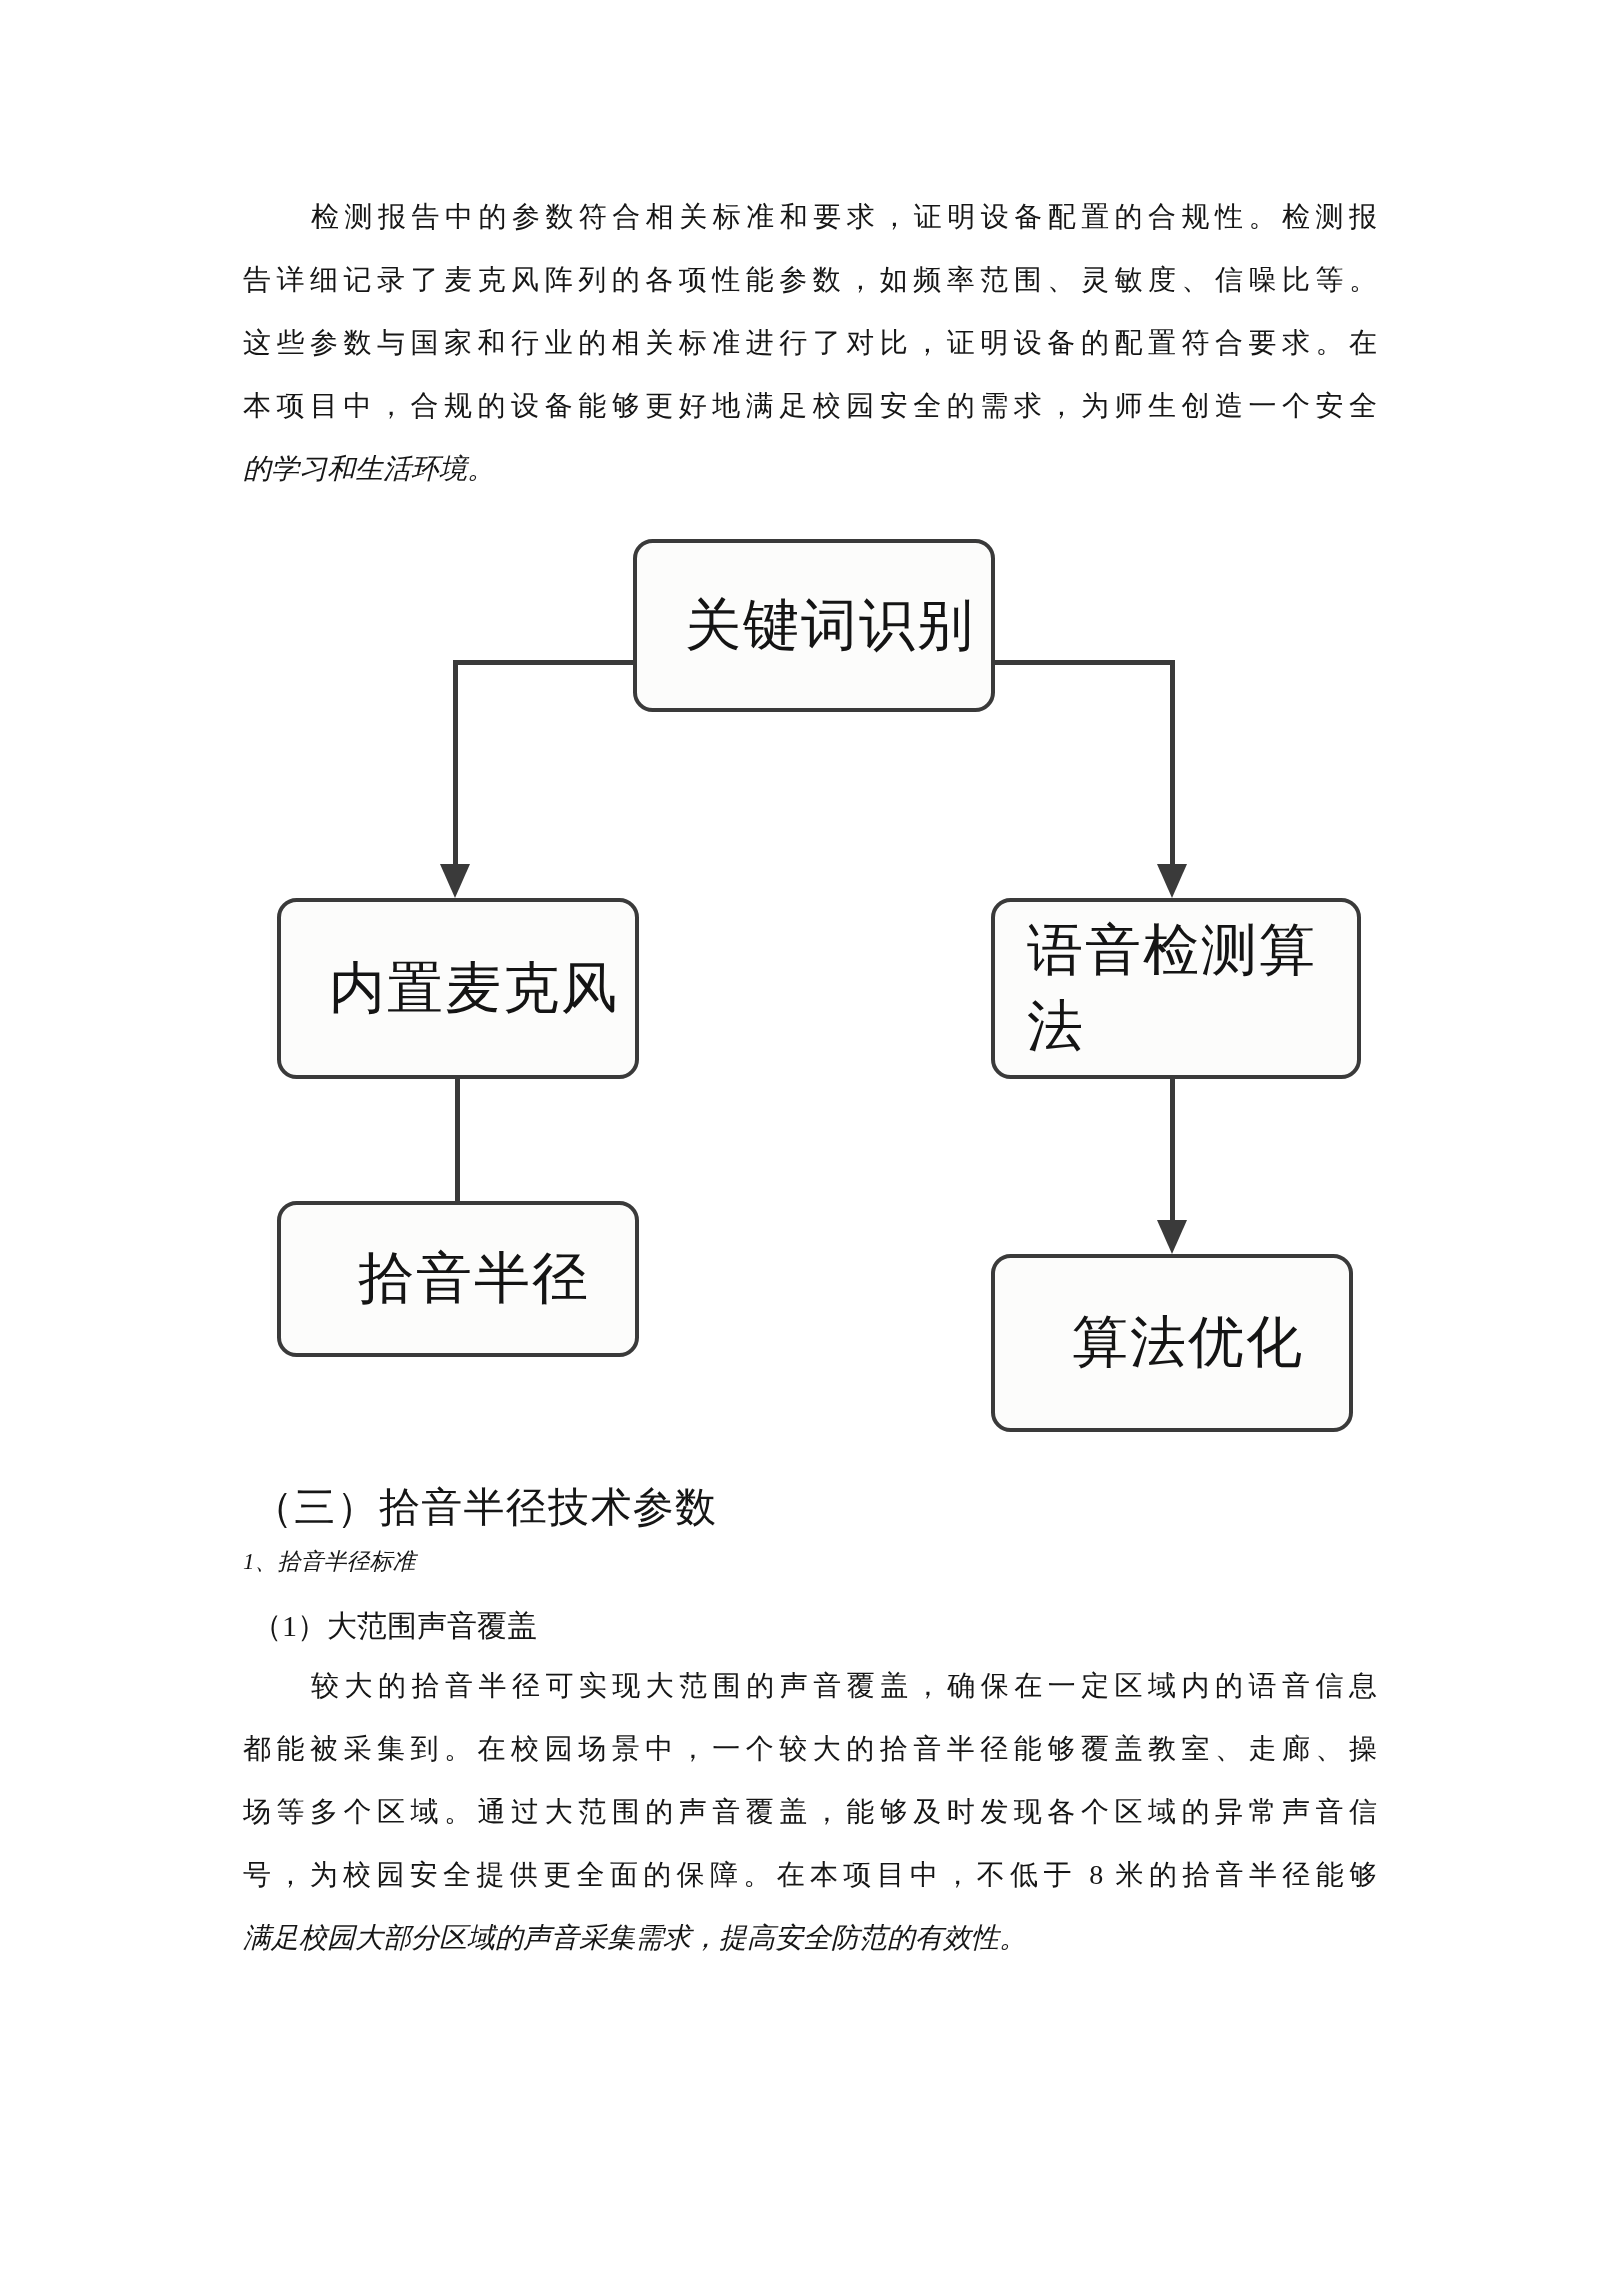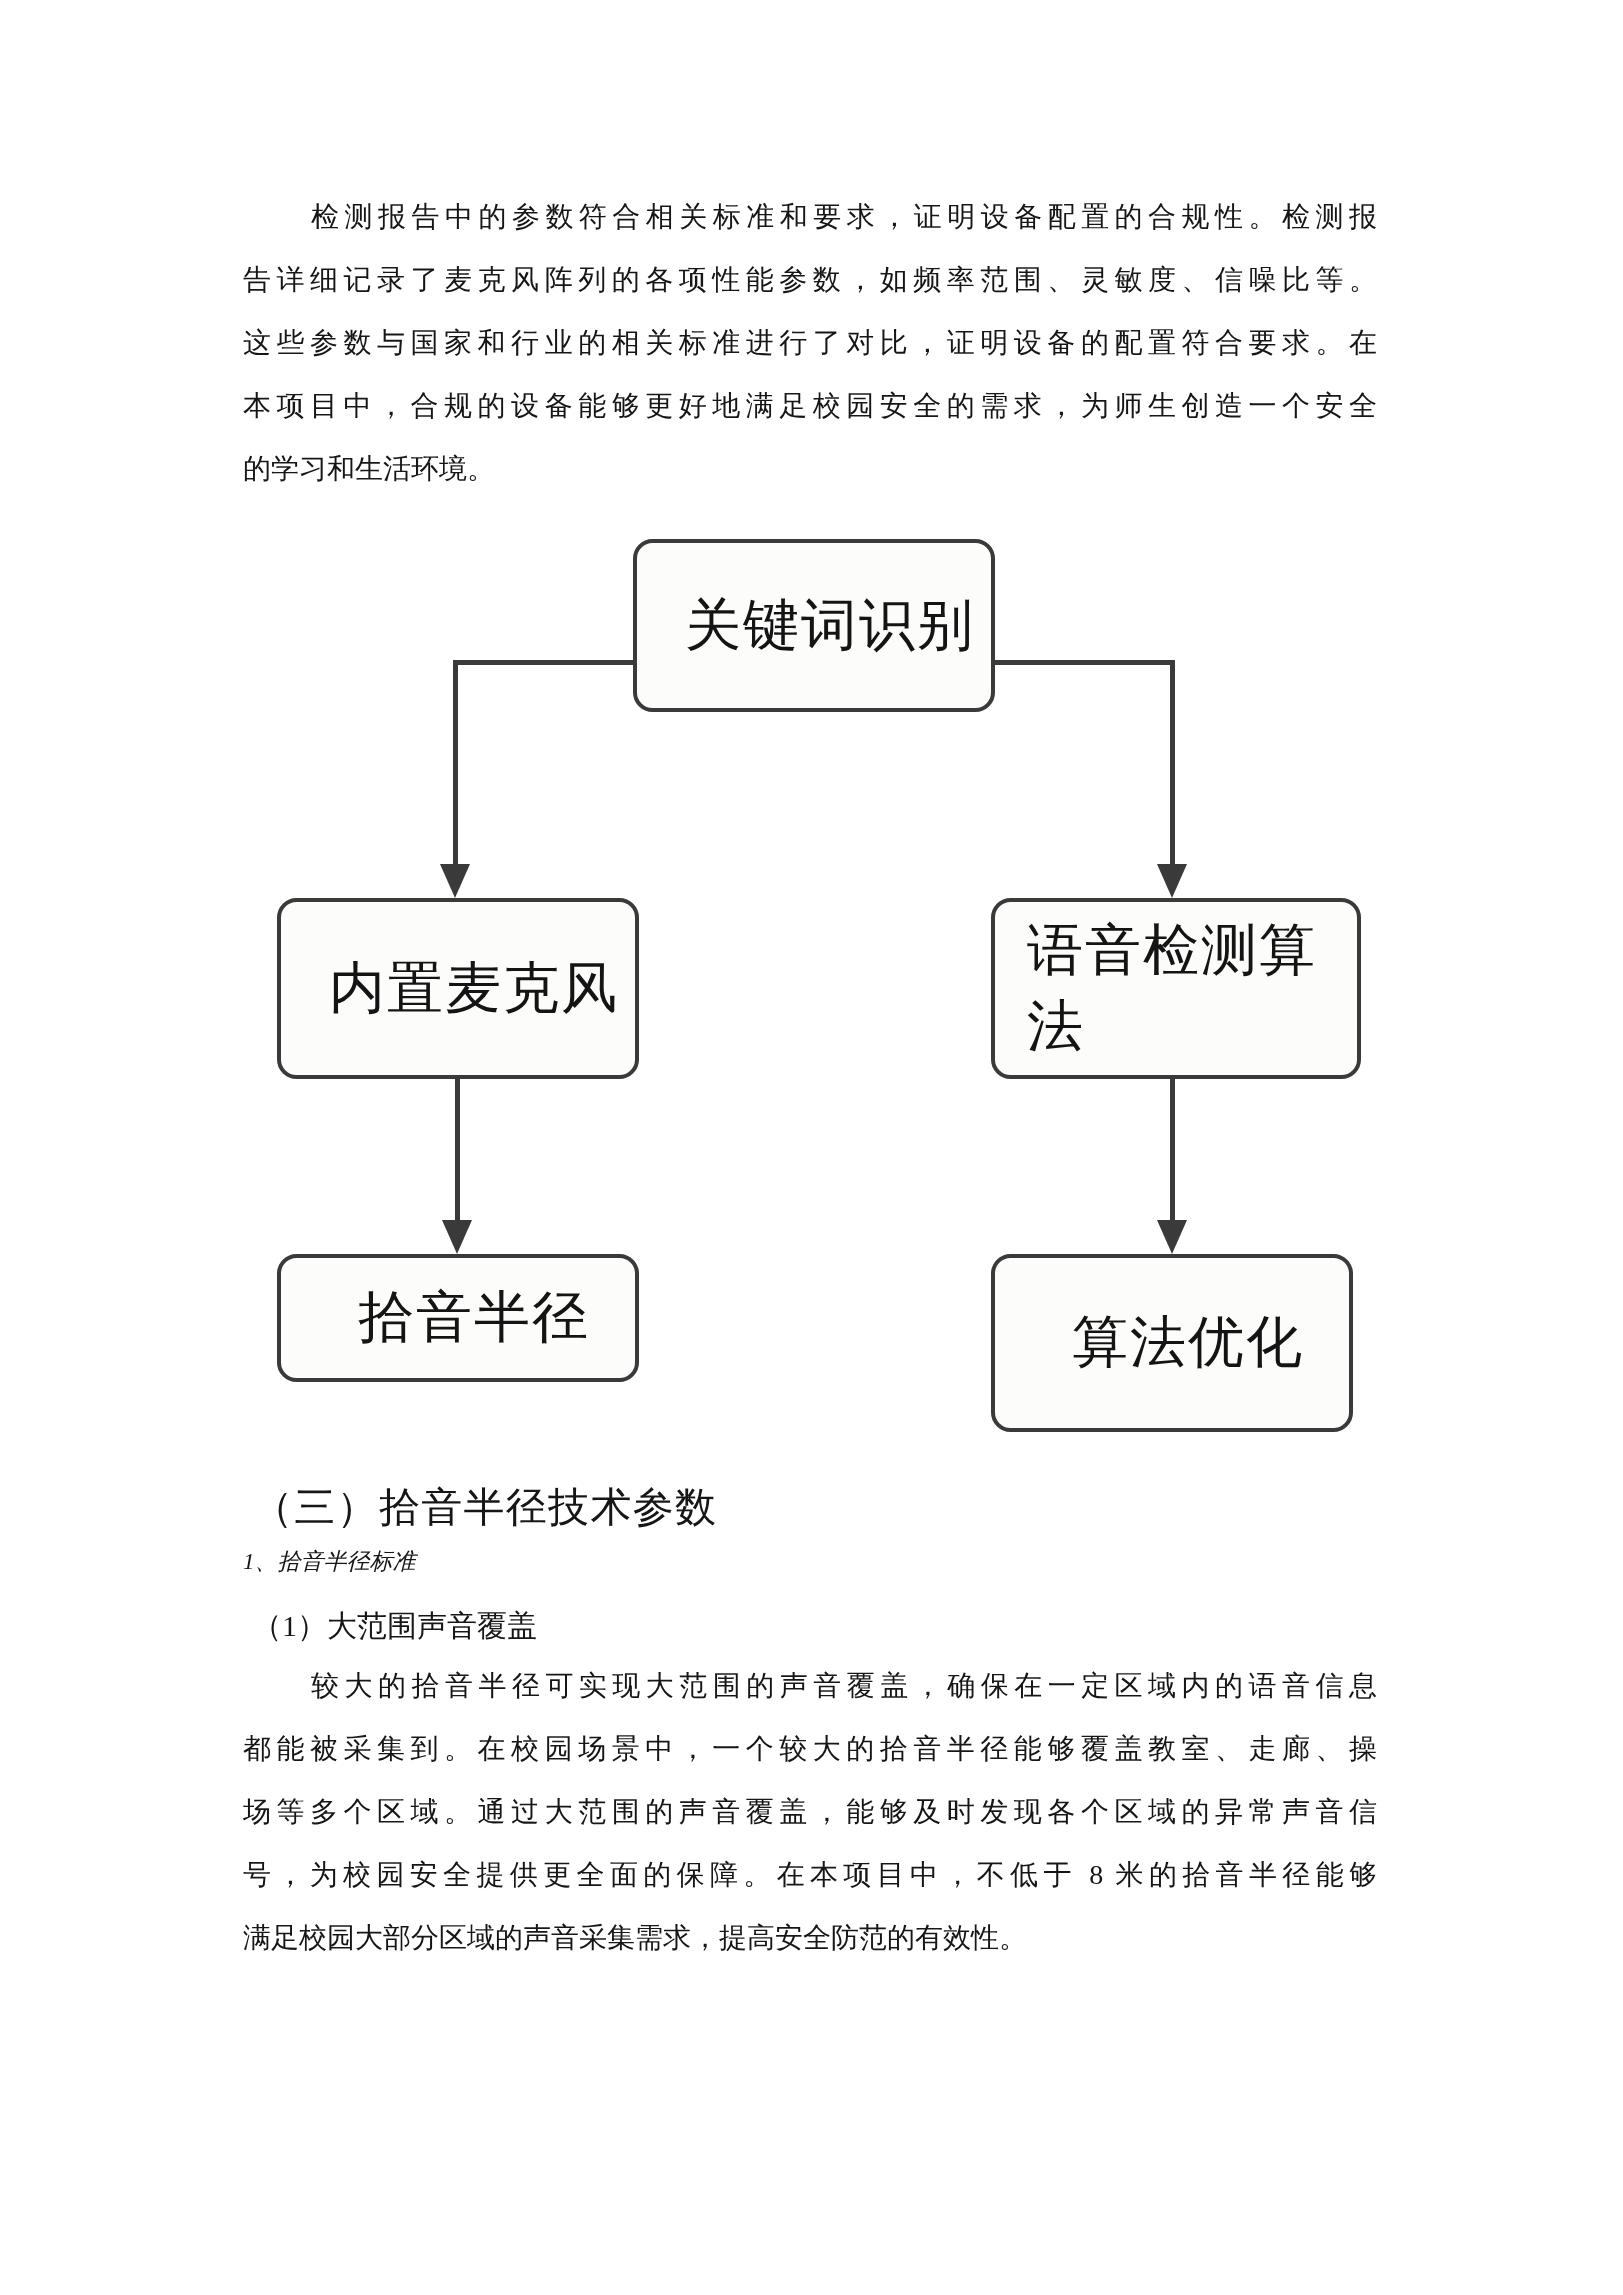--- a/index.html
+++ b/index.html
@@ -21,20 +21,21 @@
     line-height:63px;
   }
   .textblock .jline{
     text-align:justify;
     text-align-last:justify;
     white-space:normal;
   }
   .textblock .lline{
     text-align:left;
     text-align-last:left;
+    font-style:italic;
   }
   .indent{ text-indent:68px; }
   #para1{ top:185px; }
   #para2{ top:1654px; }
 
   
   .h-section{
     position:absolute;
     left:252px;
     top:1480px;
@@ -69,21 +70,21 @@
     align-items:center;
     justify-content:center;
     font-size:56px;
     letter-spacing:2px;
     color:#141414;
     padding-left:32px;
   }
   #node-root     { left:633px;  top:539px;  width:362px; height:173px; }
   #node-leftmid  { left:277px;  top:898px; width:362px; height:181px; }
   #node-rightmid { left:991px; top:898px; width:370px; height:181px; }
-  #node-leftbot  { left:277px;  top:1254px; width:362px; height:128px;justify-content:center; }
+  #node-leftbot  { left:277px;  top:1201px; width:362px; height:156px;justify-content:center; }
   #node-rightbot { left:991px; top:1254px; width:362px; height:178px; }
 
   .connector{
     position:absolute;
     background:var(--flow-line,#3a3a3a);
   }
   
   #conn-h-left  { left:453px;  top:660px; width:181px; height:4.6px; }
   #conn-h-right { left:995px; top:660px; width:179px; height:4.6px; }
   #conn-v-lefttop  { left:453px;  top:660px; width:4.6px; height:205px; }

